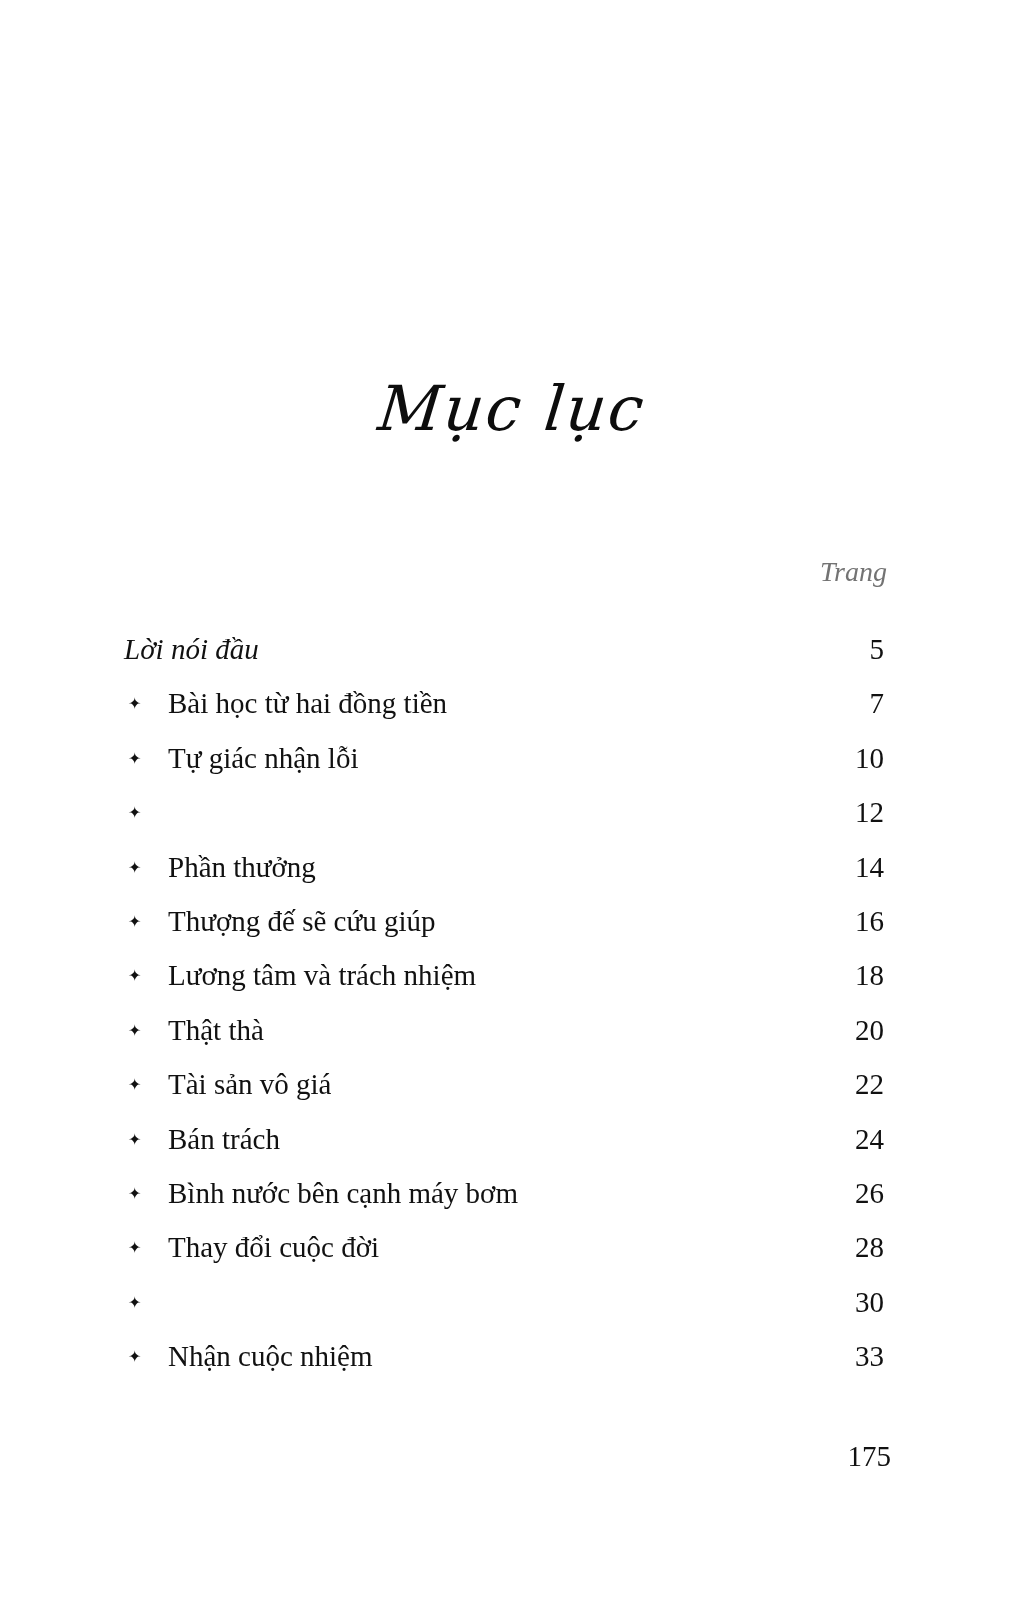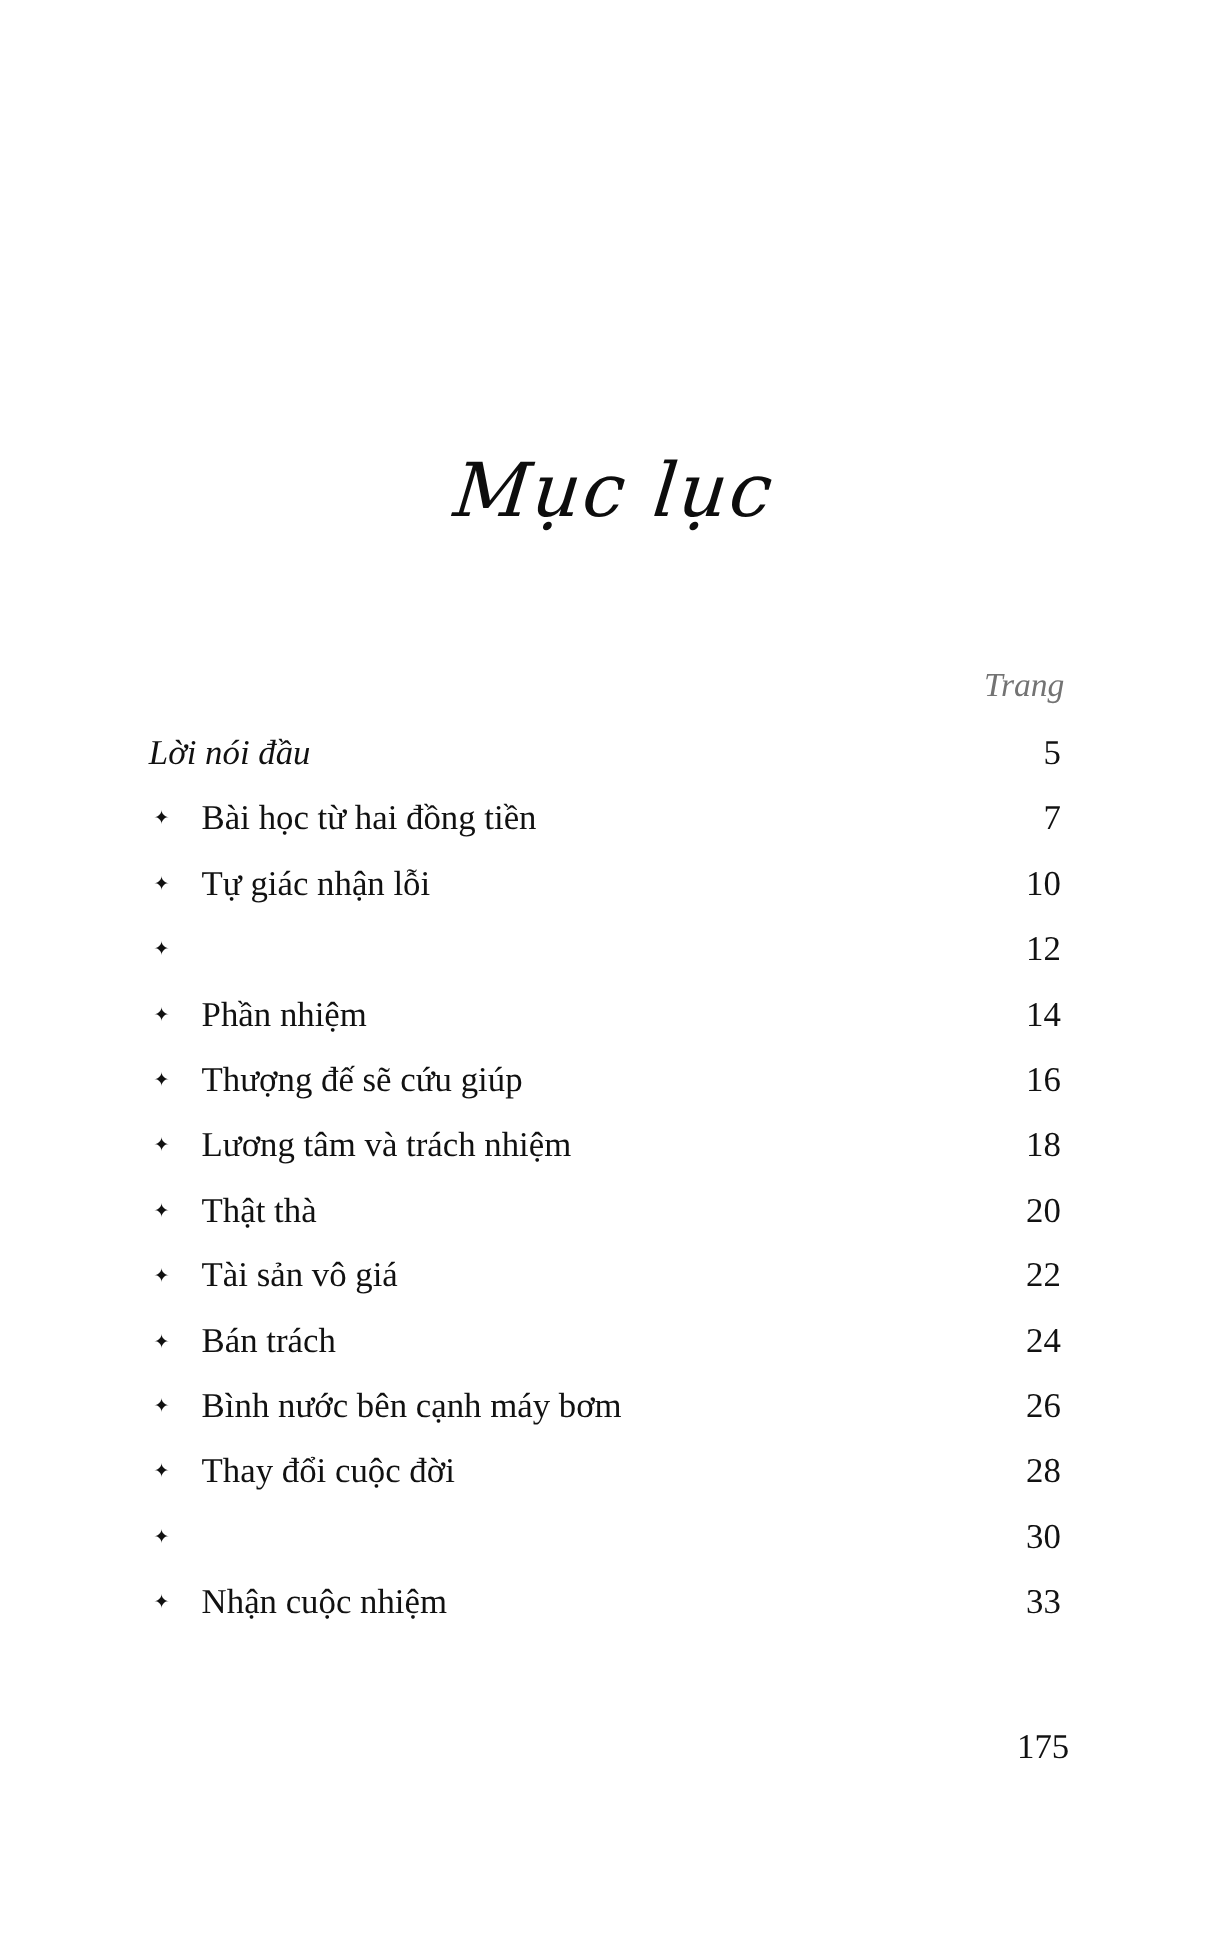--- a/index.html
+++ b/index.html
@@ -49,21 +49,21 @@
     right: 137px;
     top: 0;
     font-style: italic;
     font-size: 28px;
     color: #737373;
   }
 
   
   .toc-list {
     position: absolute;
-    top: 608px;
+    top: 629px;
     left: 0;
     width: 1024px;
   }
 
   .toc-row {
     position: relative;
     height: 54.4px;
     width: 1024px;
   }
 
@@ -138,21 +138,21 @@
         <span class="bullet">✦</span>
         <span class="label">Tự giác nhận lỗi</span>
         <span class="page-num">10</span>
       </div>
       <div class="toc-row">
         <span class="bullet">✦</span>
         <span class="page-num">12</span>
       </div>
       <div class="toc-row">
         <span class="bullet">✦</span>
-        <span class="label">Phần nhiệm</span>
+        <span class="label">Phần thưởng</span>
         <span class="page-num">14</span>
       </div>
       <div class="toc-row">
         <span class="bullet">✦</span>
         <span class="label">Thượng đế sẽ cứu giúp</span>
         <span class="page-num">16</span>
       </div>
       <div class="toc-row">
         <span class="bullet">✦</span>
         <span class="label">Lương tâm và trách nhiệm</span>

